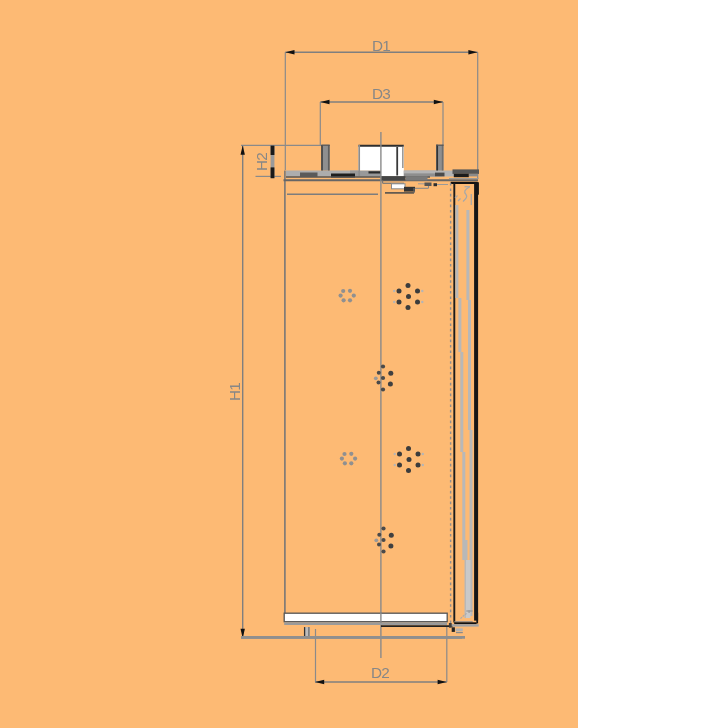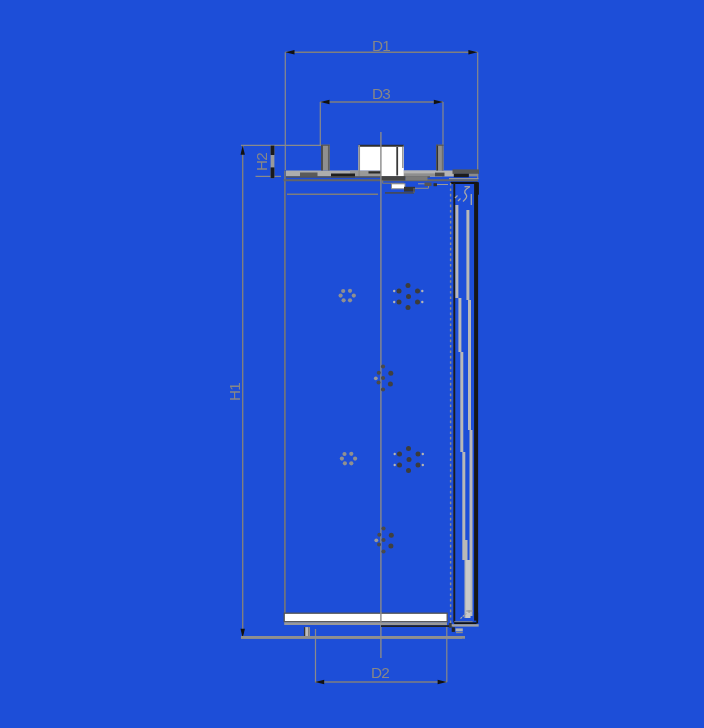--- a/index.html
+++ b/index.html
@@ -1,16 +1,16 @@
 <!DOCTYPE html>
 <html><head>
 <meta charset="utf-8">
 <style>
   html,body{margin:0;padding:0;background:#ffffff;}
-  #stage{width:704px;height:728px;position:relative;overflow:hidden;background:#1d4ed8;}
+  #stage{width:578px;height:728px;position:relative;overflow:hidden;background:#fdba74;}
   svg{position:absolute;top:0;left:0;filter:blur(0.55px);}
   text{font-family:"Liberation Sans",sans-serif;fill:#878787;}
 </style>
 </head>
 <body>
 <div id="stage">
 <svg width="704" height="728" viewBox="0 0 704 728">
 
 <g>
   <line x1="285.3" y1="52.3" x2="477.6" y2="52.3" stroke="#7f7f7f" stroke-width="1.4"></line>

